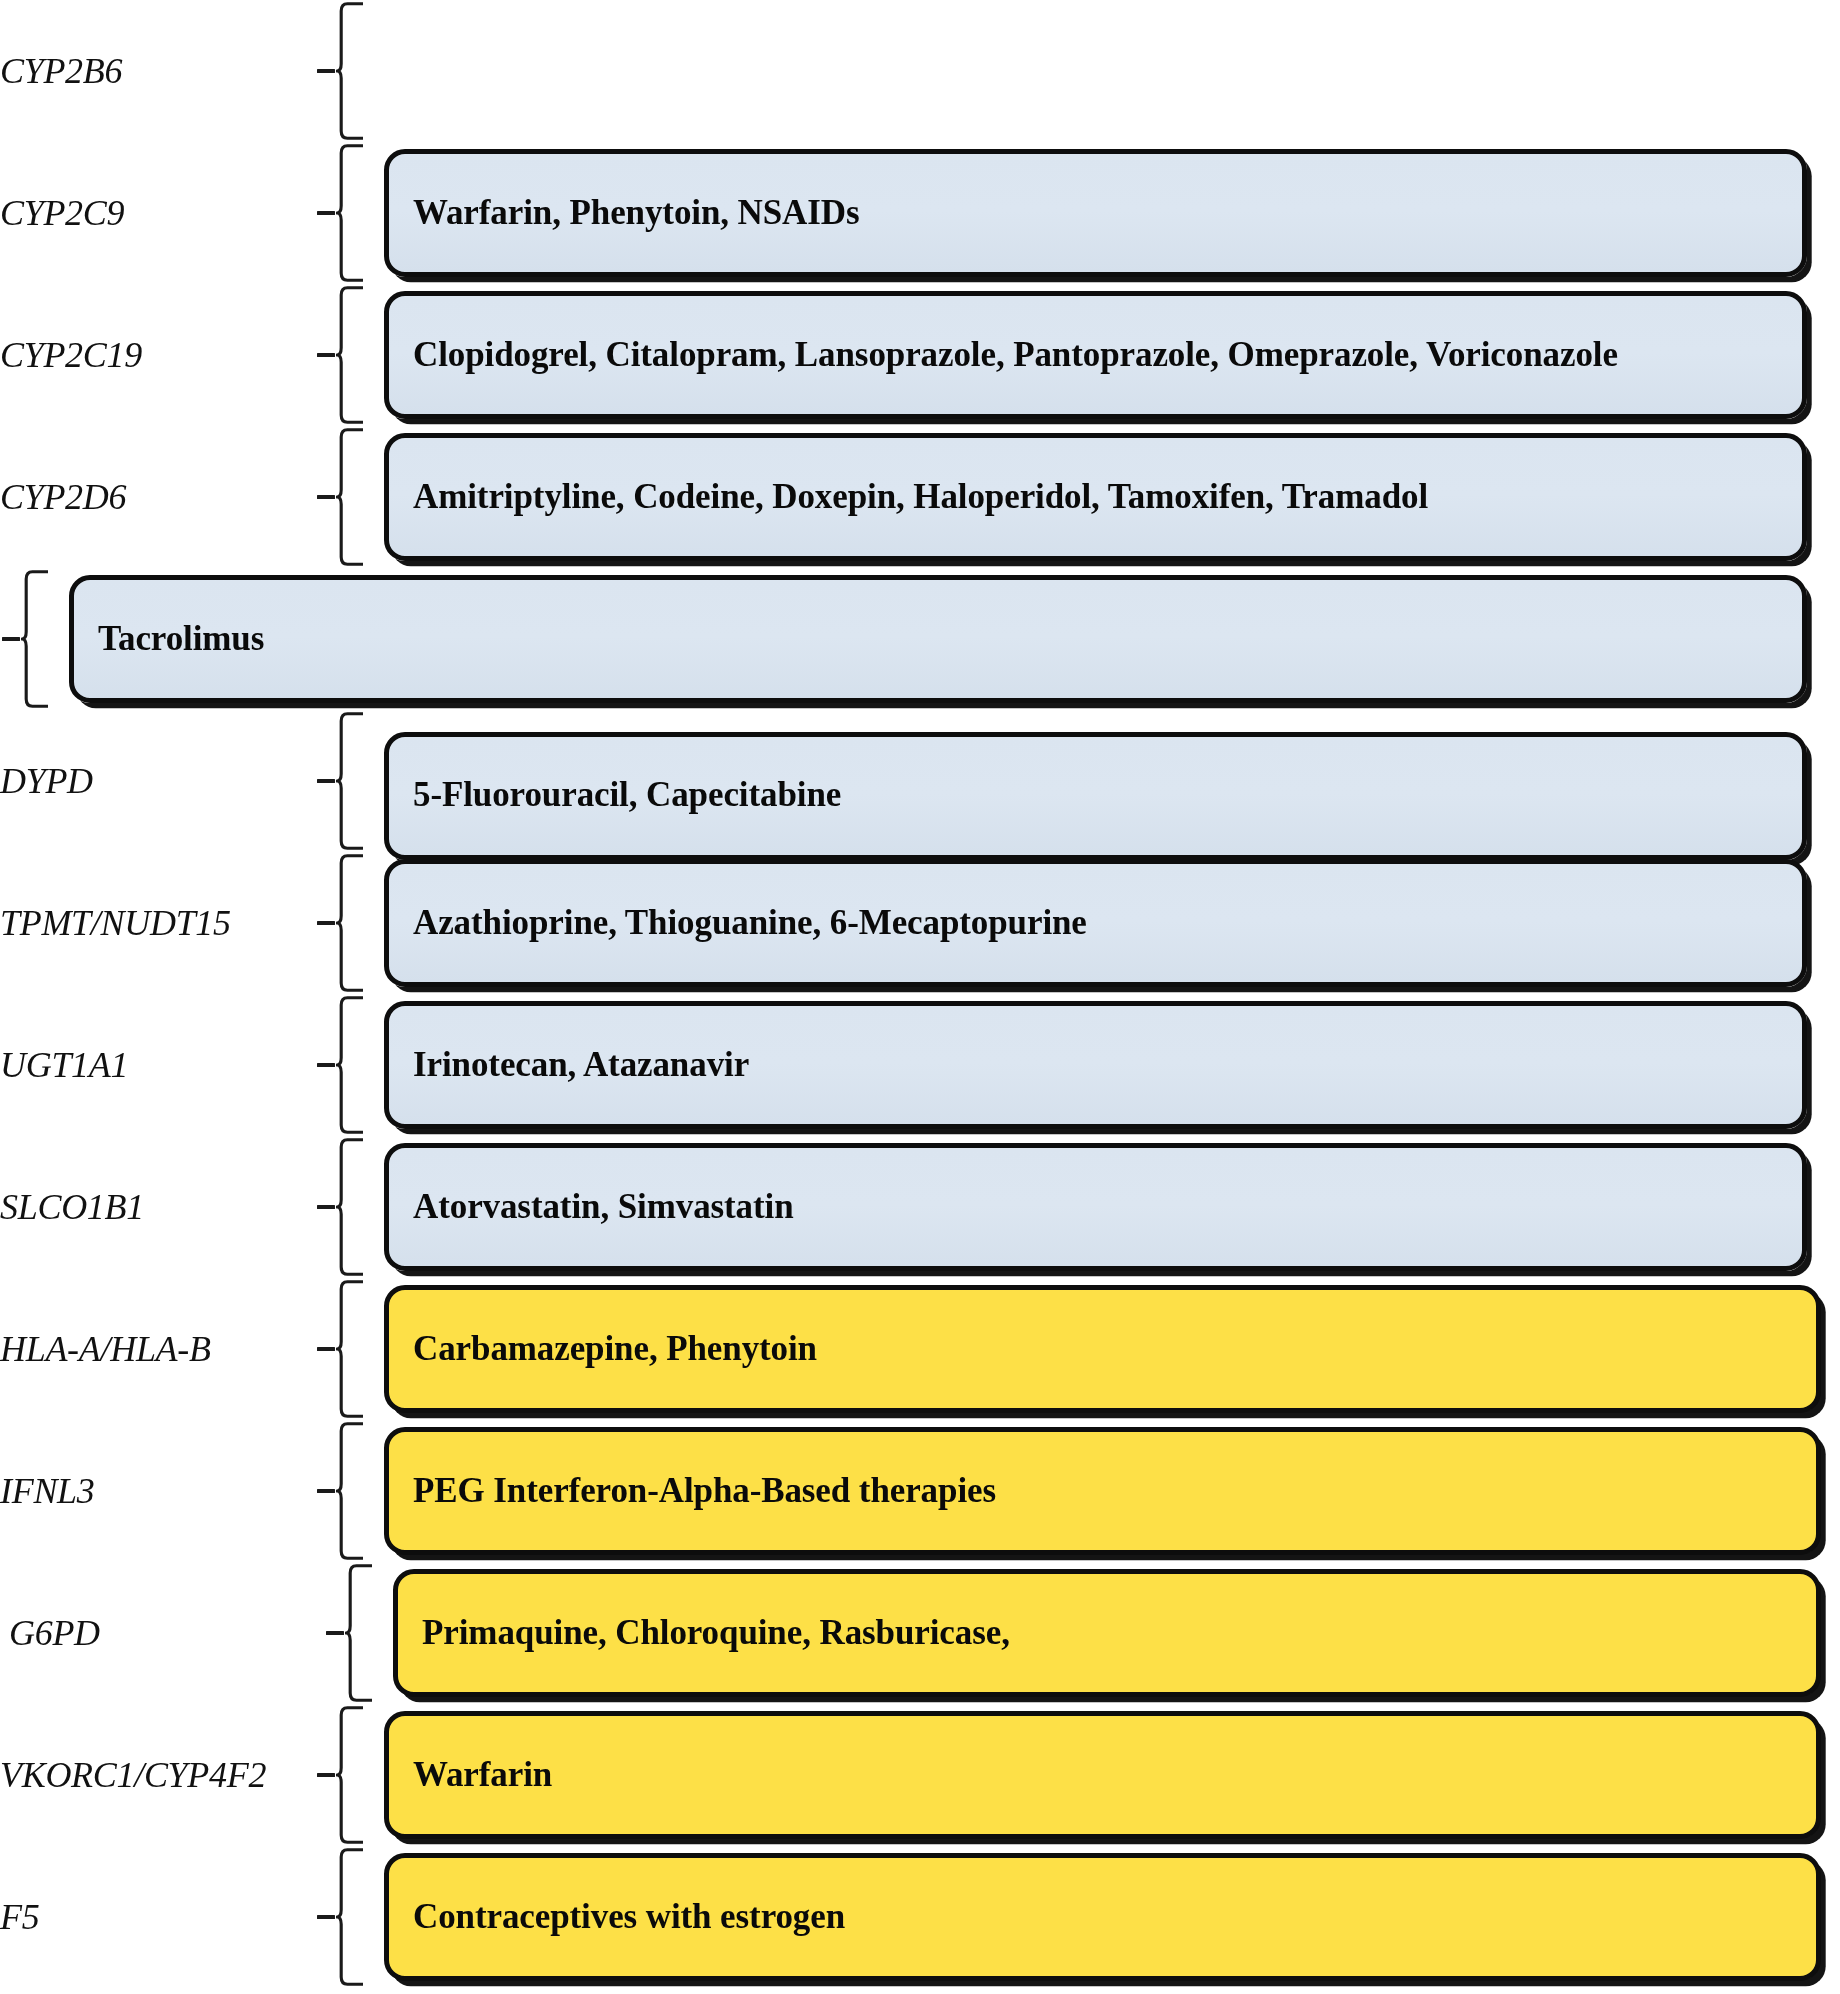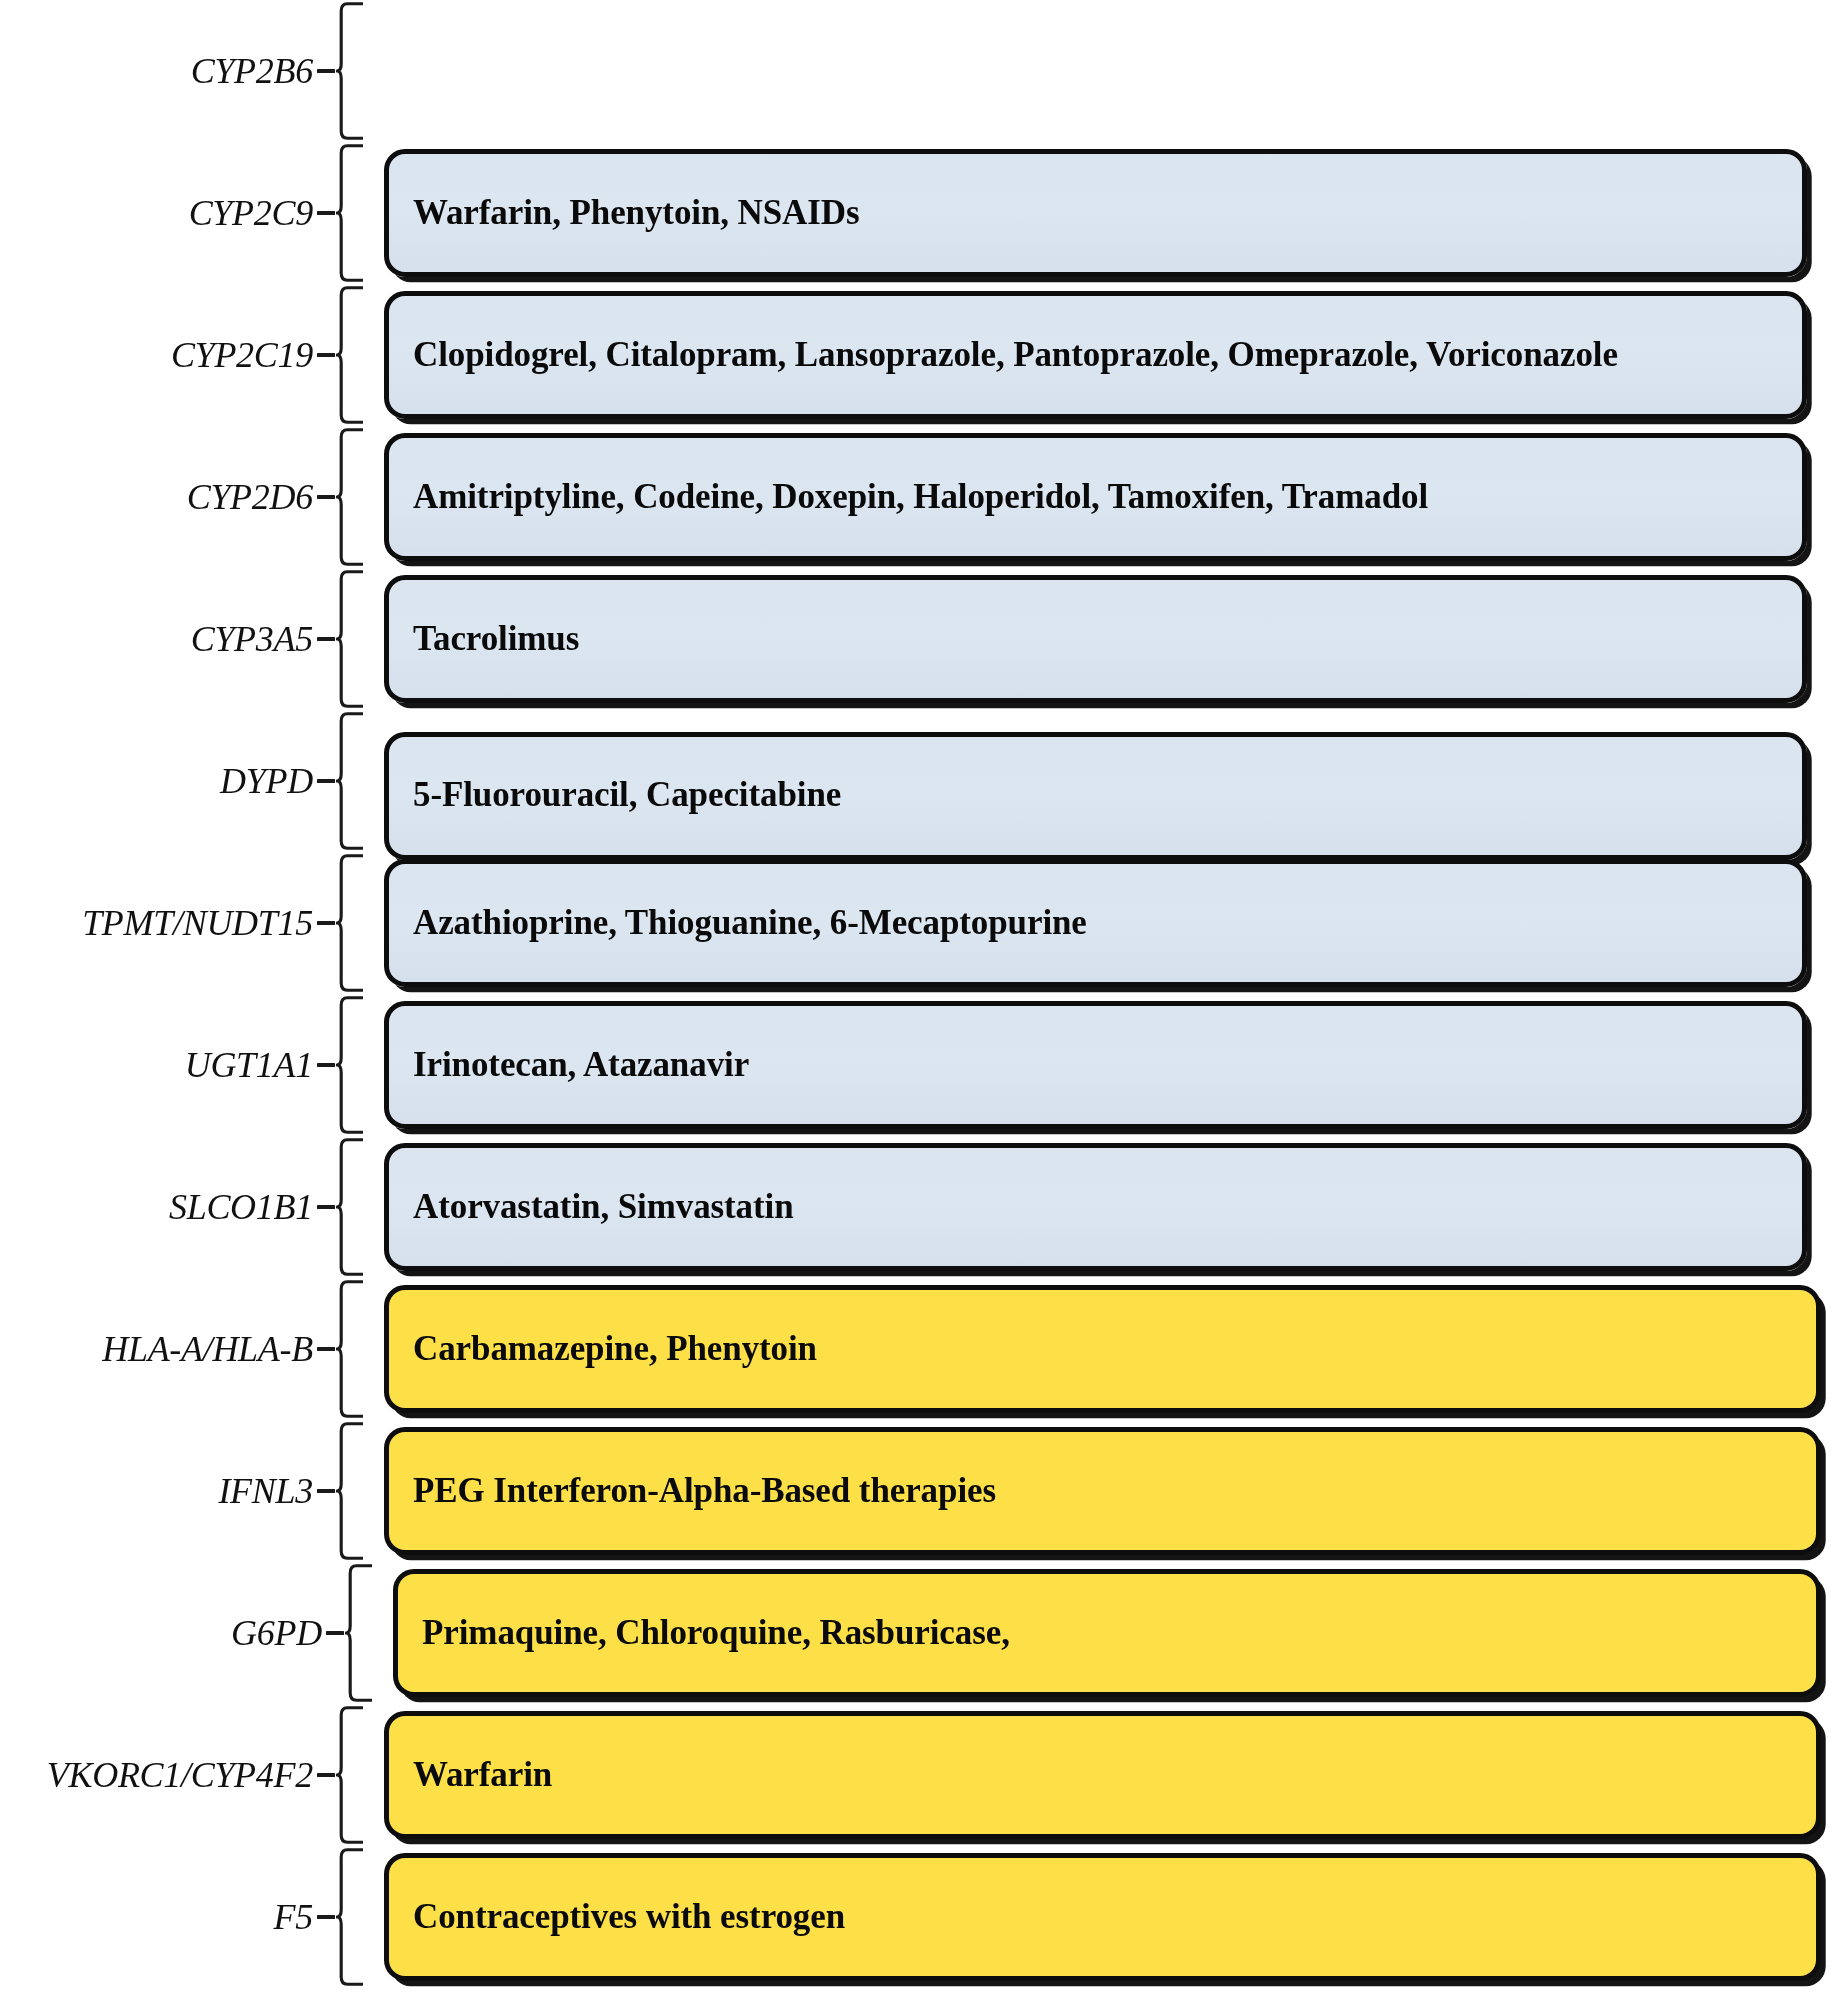--- a/index.html
+++ b/index.html
@@ -29,21 +29,20 @@
     box-sizing: border-box;
   }
 
   
   .gene-cell {
     position: relative;
     width: 315px;
     min-width: 315px;
     display: flex;
     align-items: center;
-    justify-content: flex-end;
     box-sizing: border-box;
     padding-right: 2.1px;
   }
   .gene-label {
     font-family: "Liberation Serif", "DejaVu Serif", serif;
     font-style: italic;
     font-weight: 400;
     font-size: 36px;
     line-height: 1;
     color: #111111;
@@ -195,23 +194,20 @@
   </svg>
       </div>
       <div class="gap-cell"></div>
       <div class="box-cell">
         <div class="drug-box blue" style="height: 128px; align-self: center;">
           <div class="drug-text">Amitriptyline, Codeine, Doxepin, Haloperidol, Tamoxifen, Tramadol</div>
         </div>
       </div>
     </div>
     <div class="row" style="height: 142px;">
-      <div class="gene-cell">
-        <span class="gene-label">CYP3A5</span>
-      </div>
       <div class="connector-cell">
         <div class="connector-dash"></div>
       </div>
       <div class="brace-cell">
         <svg class="brace-svg" width="27" height="142" viewBox="0 0 52 271" xmlns="http://www.w3.org/2000/svg">
     <path d="M 52 6 L 22 6 Q 10 6 10 20 L 10 121.5 Q 10 135.5 2 135.5 Q 10 135.5 10 149.5 L 10 251 Q 10 265 22 265 L 52 265" fill="none" stroke="#1a1a1a" stroke-width="6" stroke-linecap="square" stroke-linejoin="round"></path>
   </svg>
       </div>
       <div class="gap-cell"></div>
       <div class="box-cell">

